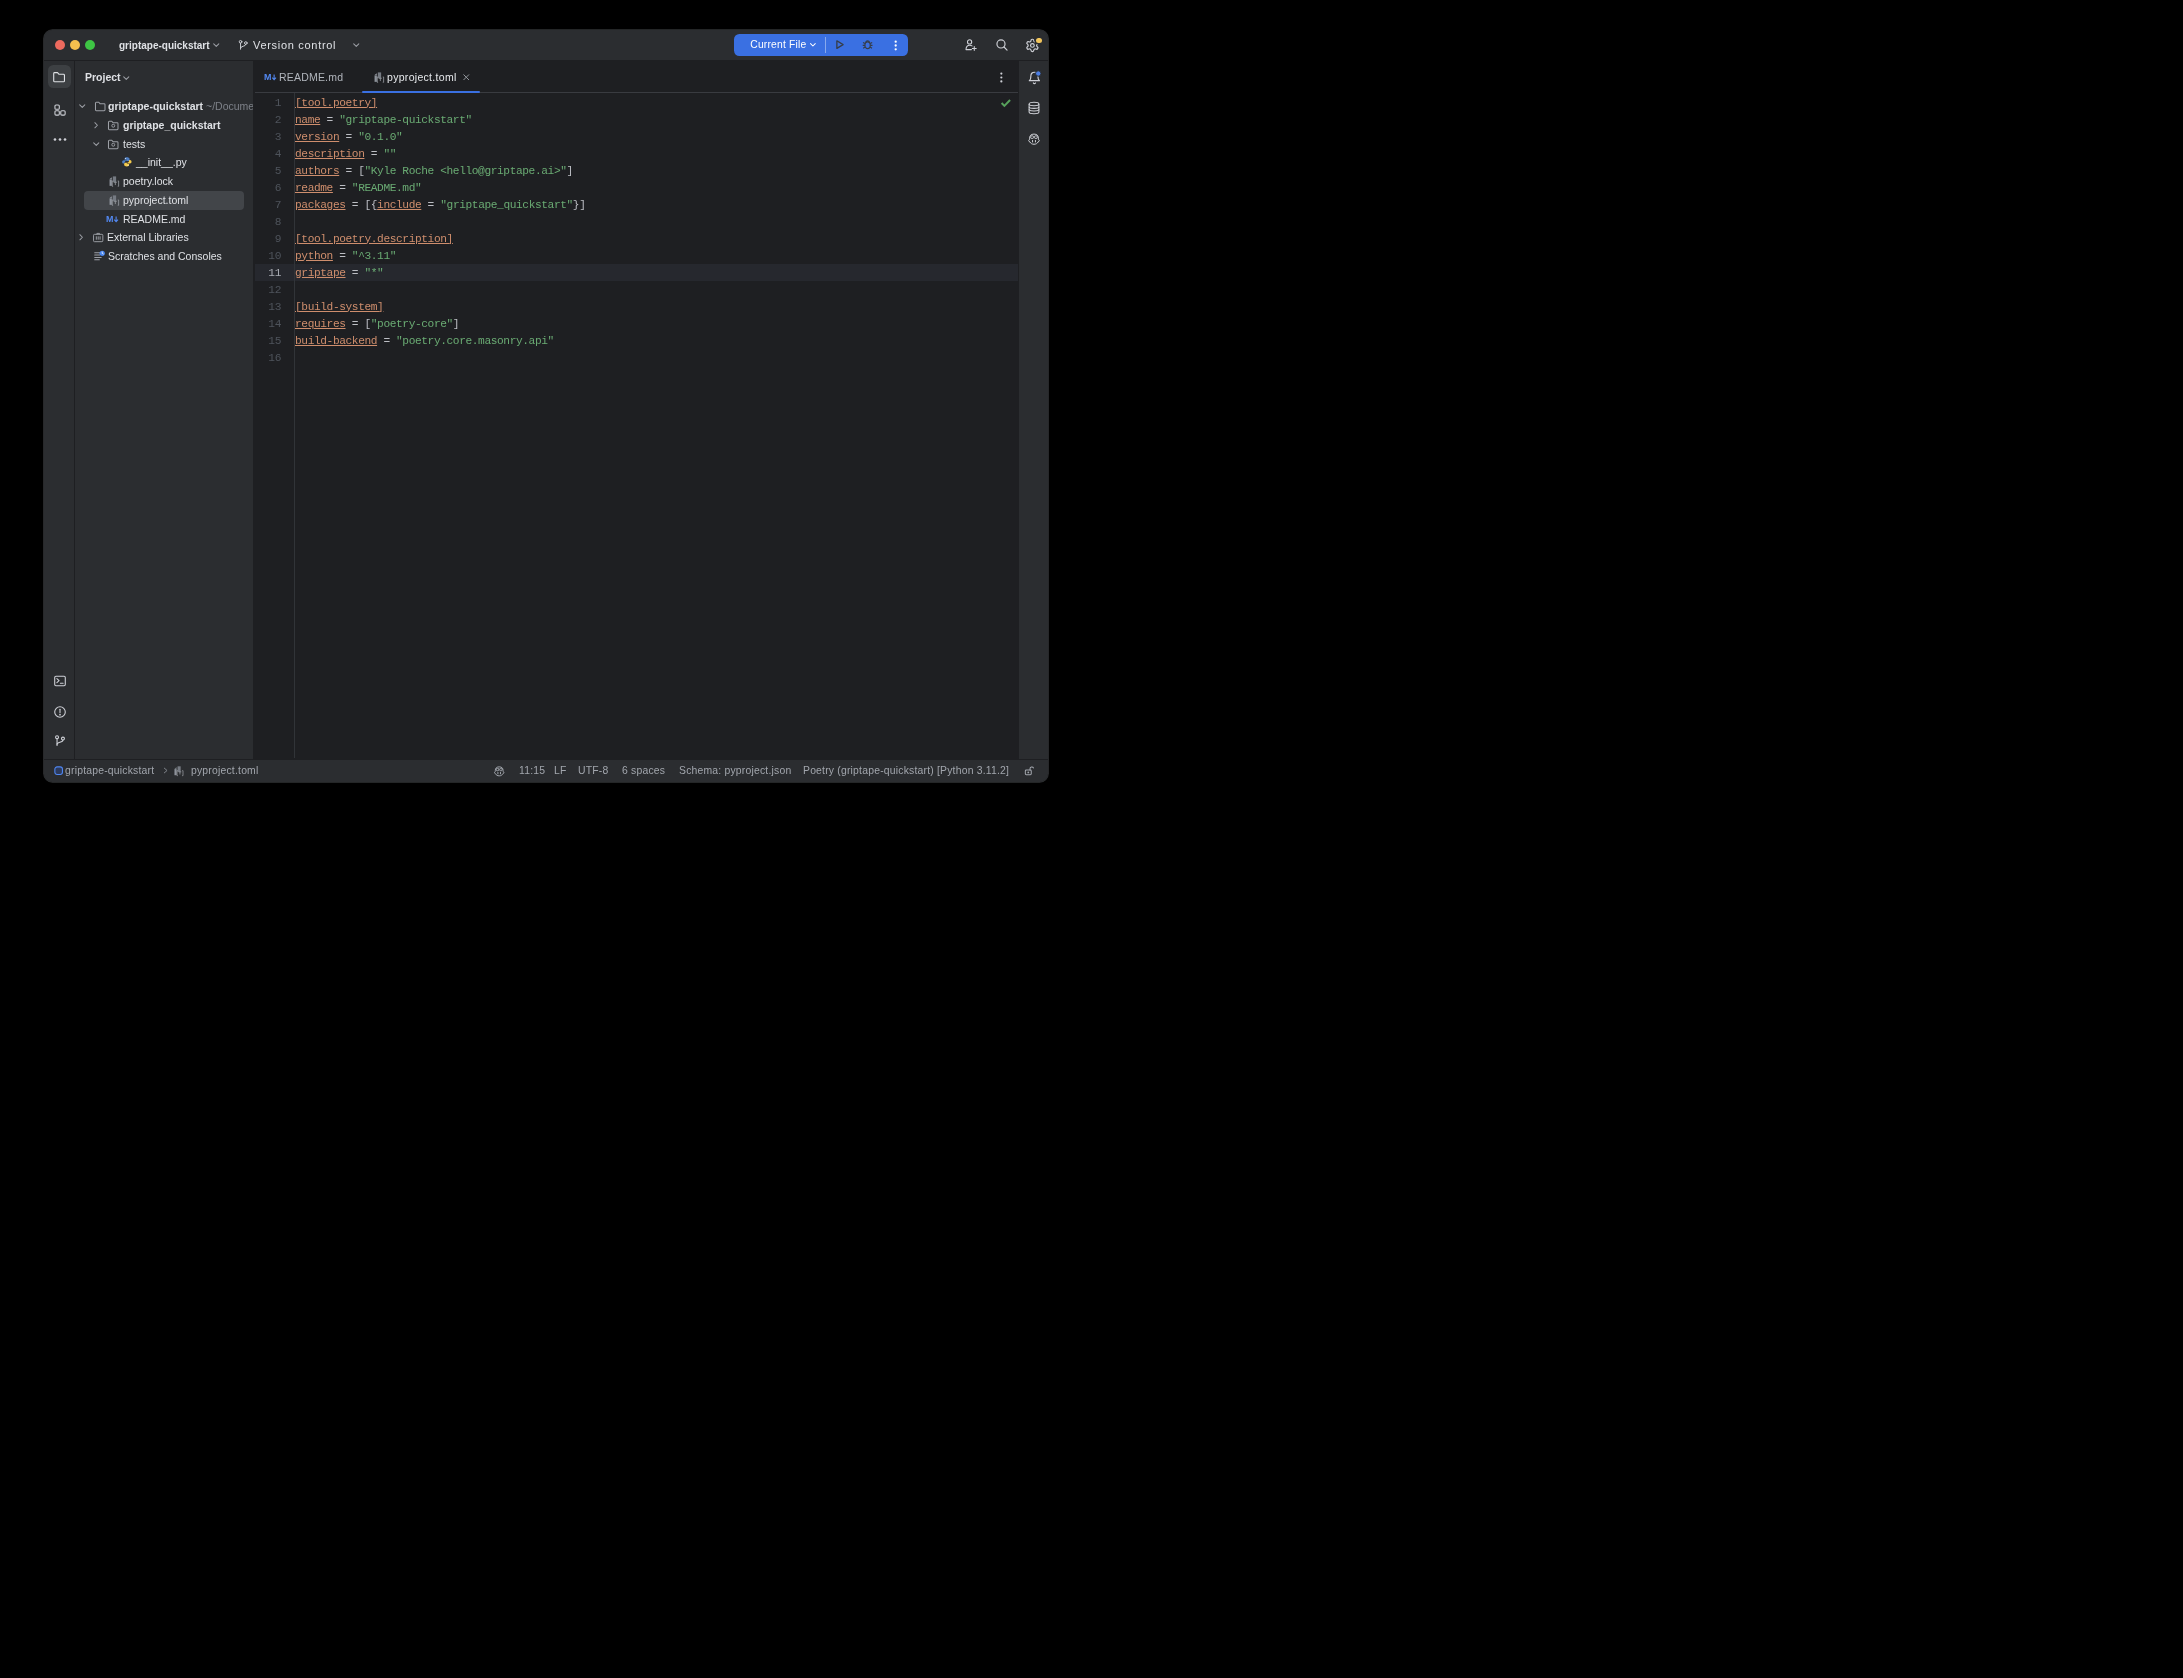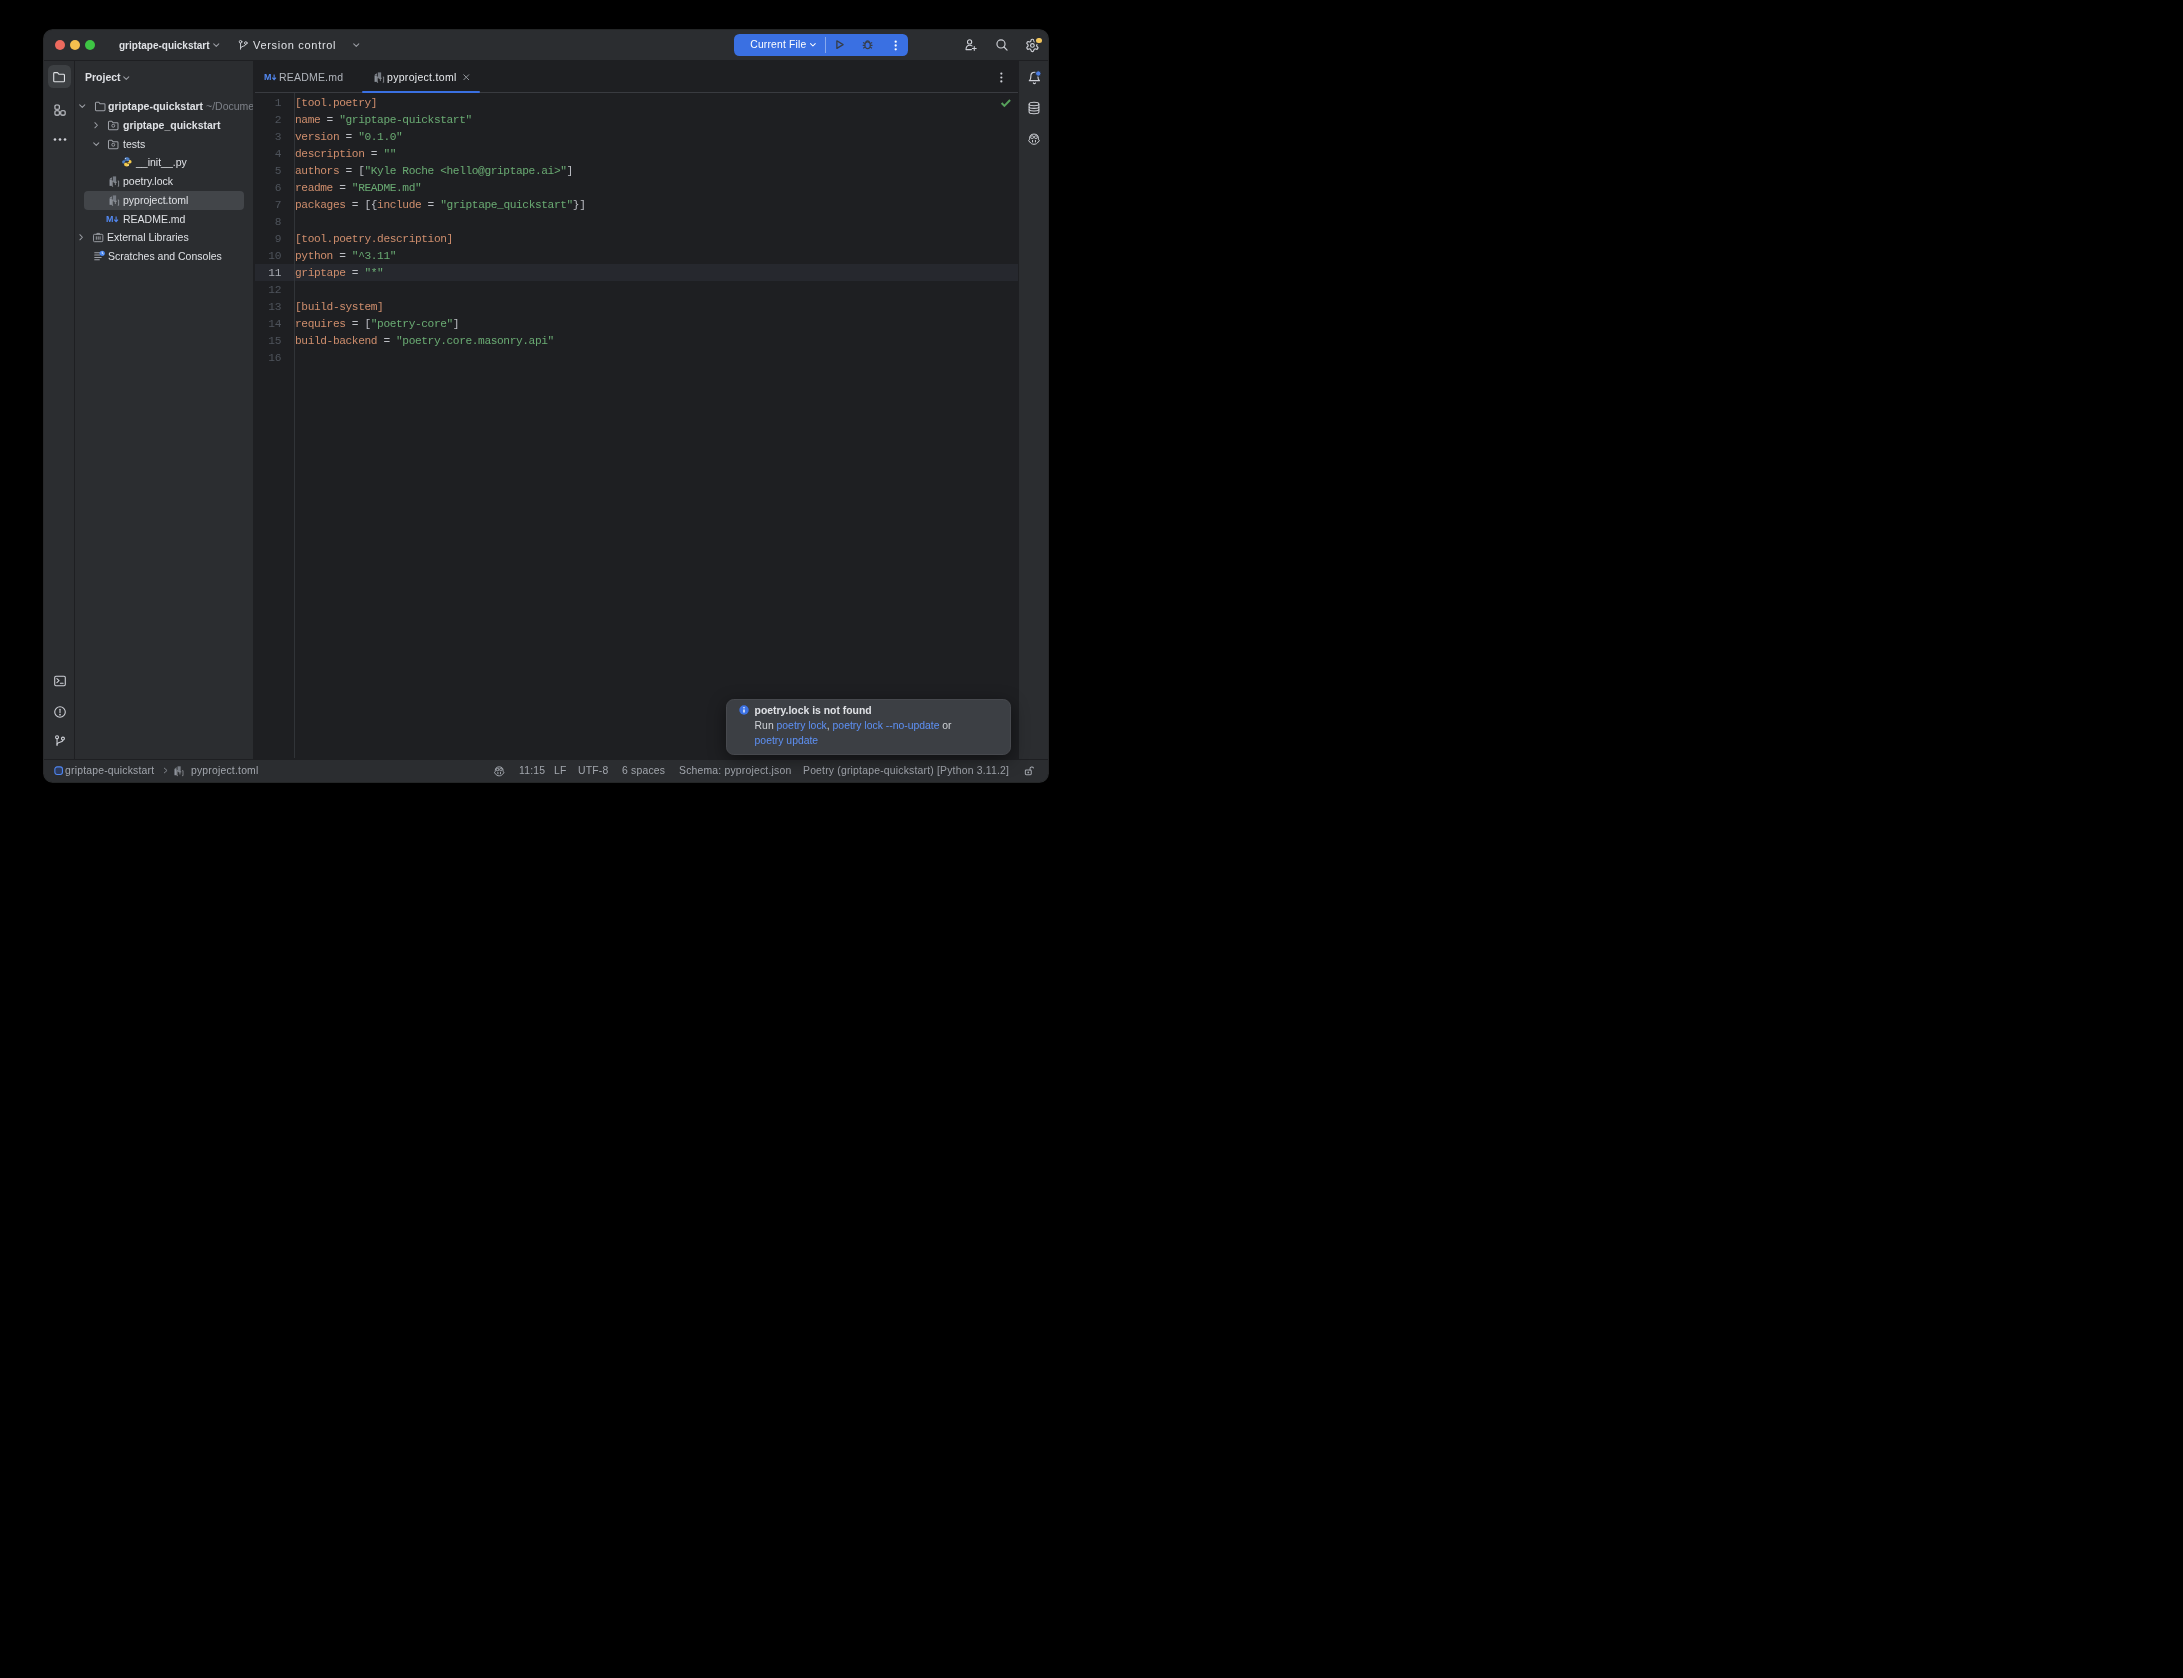--- a/index.html
+++ b/index.html
@@ -25,21 +25,21 @@
   .tabbar { position:absolute; left:0; top:0; width:100%; height:32px; border-bottom:0.8px solid #393b40; }
   .row { position:absolute; height:18.6px; display:flex; align-items:center; white-space:nowrap;
     font-size:10.5px; color:#dfe1e5; }
   .status { position:absolute; left:0; top:729px; width:100%; height:23px;
     background:#2b2d30; border-top:0.8px solid #1e1f22; font-size:10.4px; color:#a2a6ad; }
   .st { position:absolute; top:0; line-height:22px; white-space:nowrap; letter-spacing:0.2px; }
   .code { position:absolute; left:40px; top:34px; font-family:"Liberation Mono", monospace;
     font-size:11.2px; letter-spacing:-0.4px; line-height:17px; white-space:pre; color:#bcbec4; }
   .gut { position:absolute; left:0; top:34px; width:26px; font-family:"Liberation Mono", monospace;
     font-size:11.2px; letter-spacing:-0.4px; line-height:17px; text-align:right; color:#4e535b; white-space:pre; }
-  .o { color:#cf8e6d; } .g { color:#6aab73; }
+  .o { color:#cf8e6d;text-decoration:underline; } .g { color:#6aab73; }
   .notif { position:absolute; left:682px; top:669px; width:285px; height:56px;
     background:#3c3f44; border:0.8px solid #47494e; border-radius:7.8px;
     box-shadow:0 4.7px 18.6px rgba(0,0,0,0.45); }
   .lnk { color:#5e91f5; }
   svg { display:block; }
 </style>
 </head>
 <body>
 <div class="win">
   <div class="titlebar">
@@ -373,23 +373,14 @@
     <div class="st" style="left:635px;">Schema: pyproject.json</div>
     <div class="st" style="left:759px;">Poetry (griptape-quickstart) [Python 3.11.2]</div>
     <svg class="abs" style="left:979px;top:5.4px" width="11.7" height="11.7" viewBox="0 0 15 15">
       <g fill="none" stroke="#a2a6ad" stroke-width="1.3">
         <rect x="3" y="6.5" width="7.6" height="6" rx="1.2"></rect>
         <path d="M9 6.3 V4.9 a2.4 2.4 0 0 1 4.5-1.2" stroke-linecap="round"></path>
         <circle cx="6.8" cy="9.5" r="0.5" fill="#a2a6ad"></circle>
       </g>
       </svg>
   </div>
-  <div class="notif">
-    <svg class="abs" style="left:11.7px;top:5.4px" width="10" height="10" viewBox="0 0 13 13">
-      <circle cx="6.5" cy="6.5" r="6.1" fill="#3d72e3"></circle>
-      <circle cx="6.5" cy="3.7" r="1" fill="#fff"></circle>
-        <rect x="5.6" y="5.6" width="1.8" height="4.4" rx="0.9" fill="#fff"></rect>
-    </svg>
-    <div class="abs" style="left:27.6px;top:3.1px;line-height:15px;font-size:10.4px;font-weight:bold;color:#dfe1e5;">poetry.lock is not found</div>
-    <div class="abs" style="left:27.6px;top:18px;line-height:15px;font-size:10.4px;color:#cfd2d6;">Run <span class="lnk">poetry lock</span>, <span class="lnk">poetry lock --no-update</span> or<br><span class="lnk">poetry update</span></div>
-  </div>
 </div>
 
 
 </body></html>

